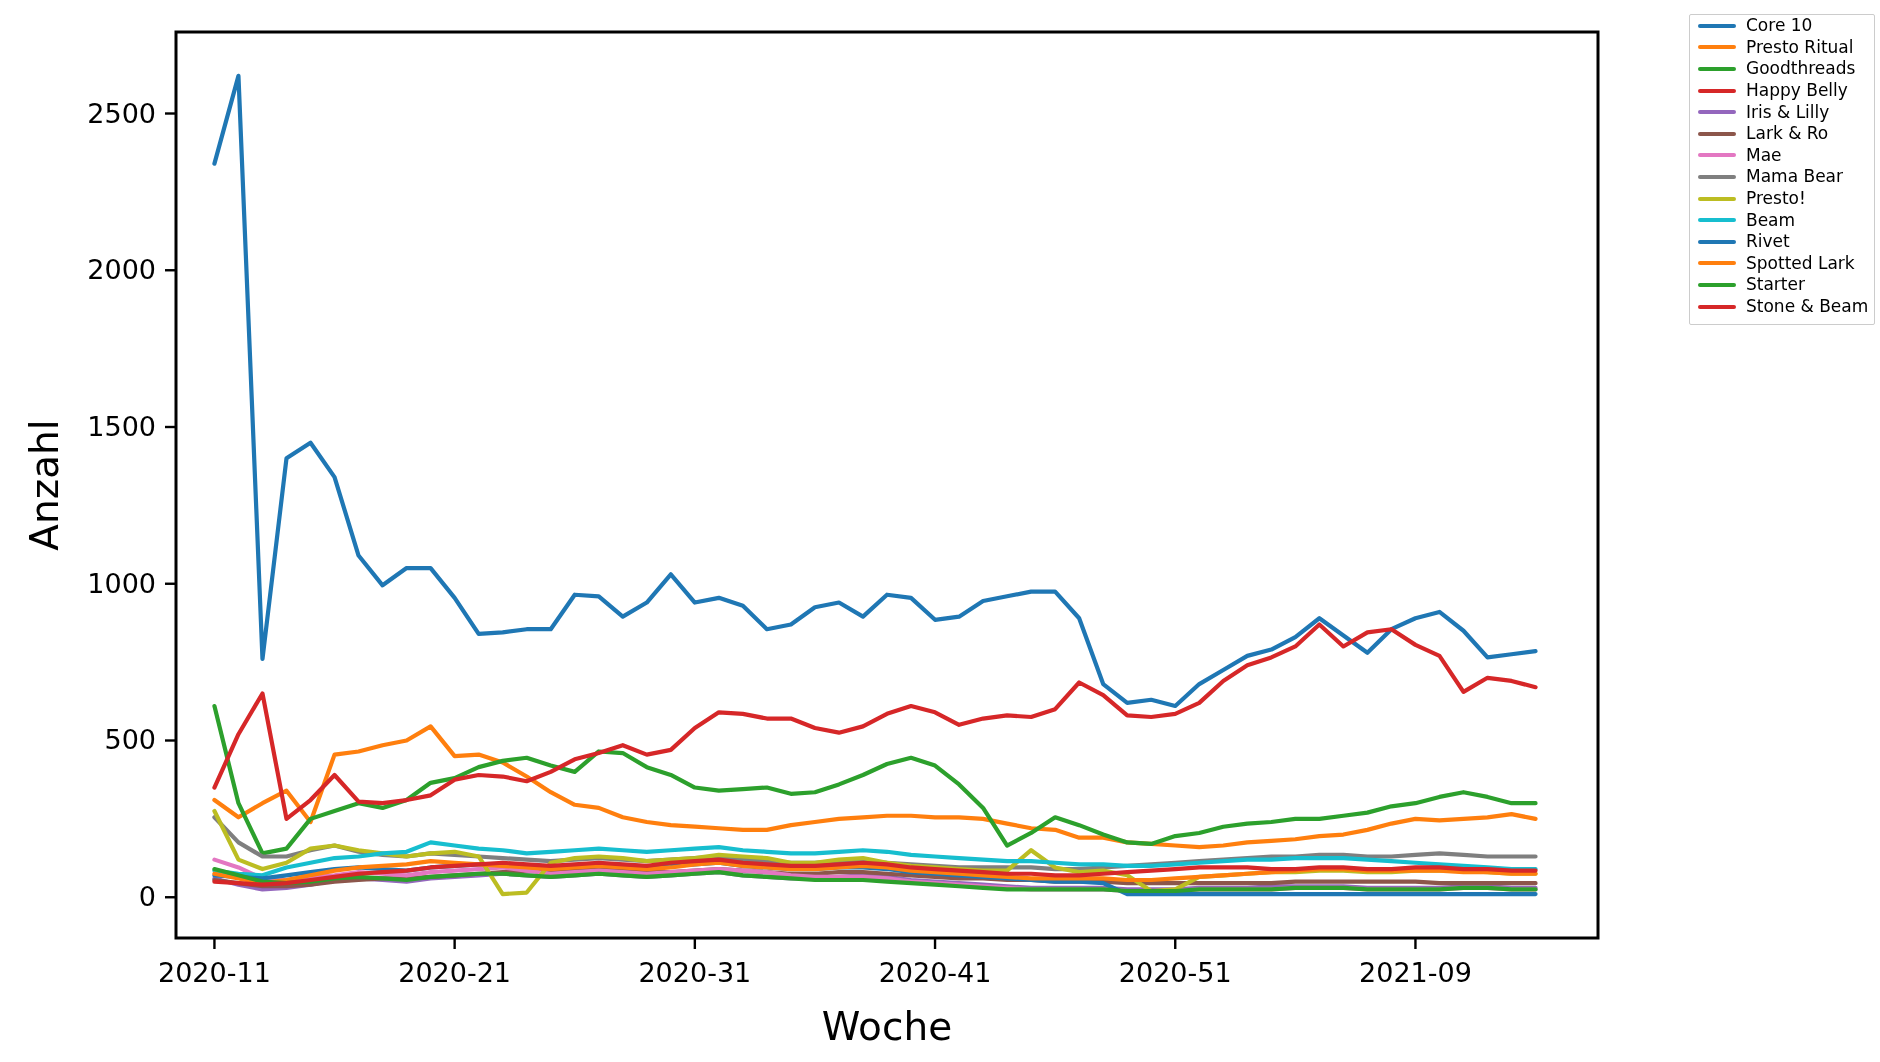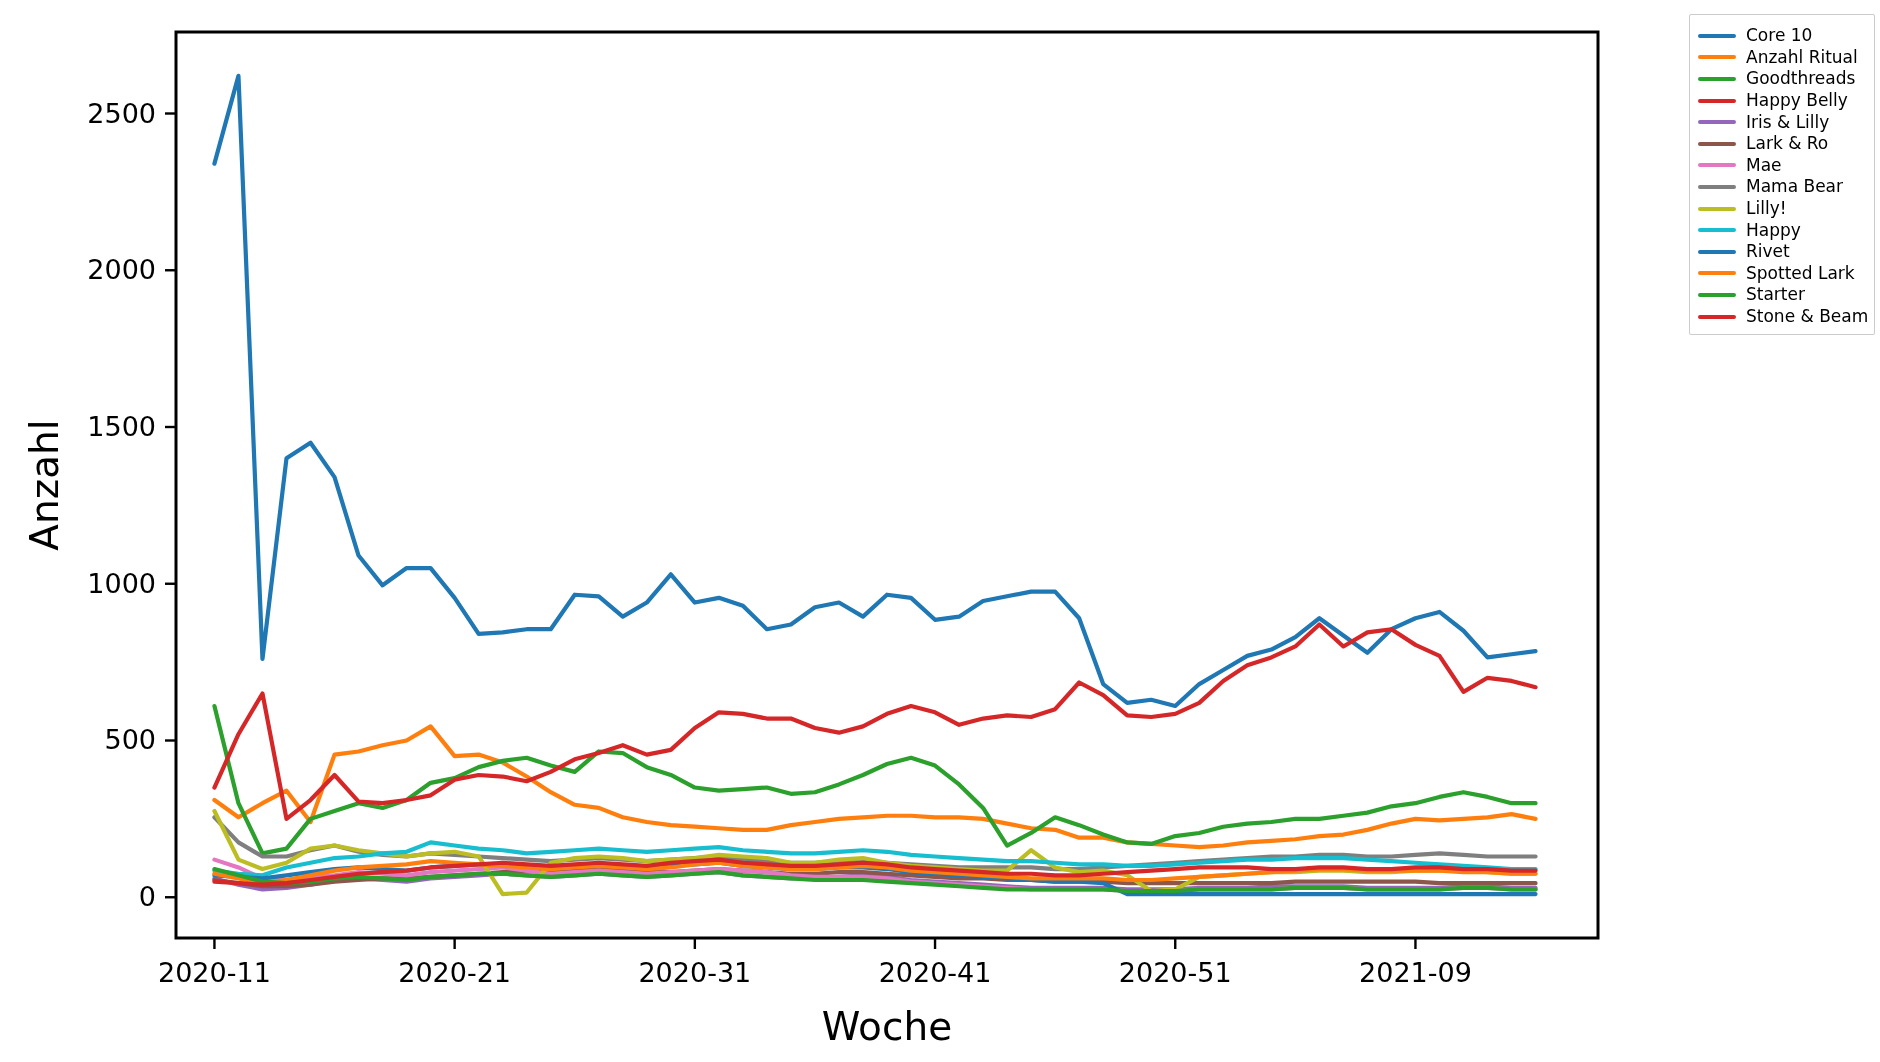--- a/index.html
+++ b/index.html
@@ -52,21 +52,21 @@
   }
   
   #legend {
     position: absolute;
     left: 1689px;
     top: 14px;
     background: #ffffff;
     border: 1px solid #cccccc;
     border-radius: 2px;
     box-shadow: 0 0 0 0 rgba(0,0,0,0);
-    padding: 10px 10px 7px 8px;
+    padding: 0 10px 7px 8px;
     box-sizing: border-box;
     width: 186px;
   }
   .legend-row {
     display: flex;
     align-items: center;
     height: 21.6px;
   }
   .legend-swatch {
     width: 38px;
@@ -138,21 +138,21 @@
     <text id="xlabel-text" class="axis-title" x="887" y="1040" text-anchor="middle">Woche</text>
   </svg>
 
   <div id="legend">
       <div class="legend-row">
         <span class="legend-swatch" style="background: rgb(31, 119, 180);"></span>
         <span class="legend-text">Core 10</span>
       </div>
       <div class="legend-row">
         <span class="legend-swatch" style="background: rgb(255, 127, 14);"></span>
-        <span class="legend-text">Anzahl Ritual</span>
+        <span class="legend-text">Presto Ritual</span>
       </div>
       <div class="legend-row">
         <span class="legend-swatch" style="background: rgb(44, 160, 44);"></span>
         <span class="legend-text">Goodthreads</span>
       </div>
       <div class="legend-row">
         <span class="legend-swatch" style="background: rgb(214, 39, 40);"></span>
         <span class="legend-text">Happy Belly</span>
       </div>
       <div class="legend-row">
@@ -166,25 +166,25 @@
       <div class="legend-row">
         <span class="legend-swatch" style="background: rgb(227, 119, 194);"></span>
         <span class="legend-text">Mae</span>
       </div>
       <div class="legend-row">
         <span class="legend-swatch" style="background: rgb(127, 127, 127);"></span>
         <span class="legend-text">Mama Bear</span>
       </div>
       <div class="legend-row">
         <span class="legend-swatch" style="background: rgb(188, 189, 34);"></span>
-        <span class="legend-text">Lilly!</span>
+        <span class="legend-text">Presto!</span>
       </div>
       <div class="legend-row">
         <span class="legend-swatch" style="background: rgb(23, 190, 207);"></span>
-        <span class="legend-text">Happy</span>
+        <span class="legend-text">Beam</span>
       </div>
       <div class="legend-row">
         <span class="legend-swatch" style="background: rgb(31, 119, 180);"></span>
         <span class="legend-text">Rivet</span>
       </div>
       <div class="legend-row">
         <span class="legend-swatch" style="background: rgb(255, 127, 14);"></span>
         <span class="legend-text">Spotted Lark</span>
       </div>
       <div class="legend-row">

